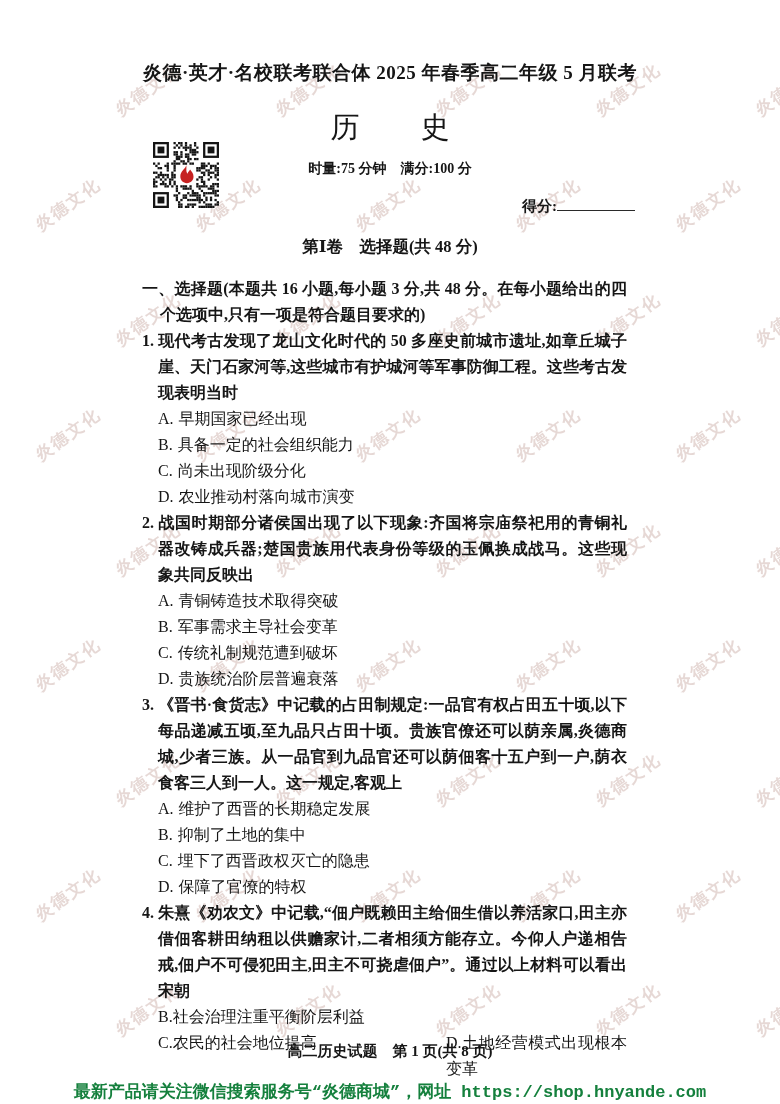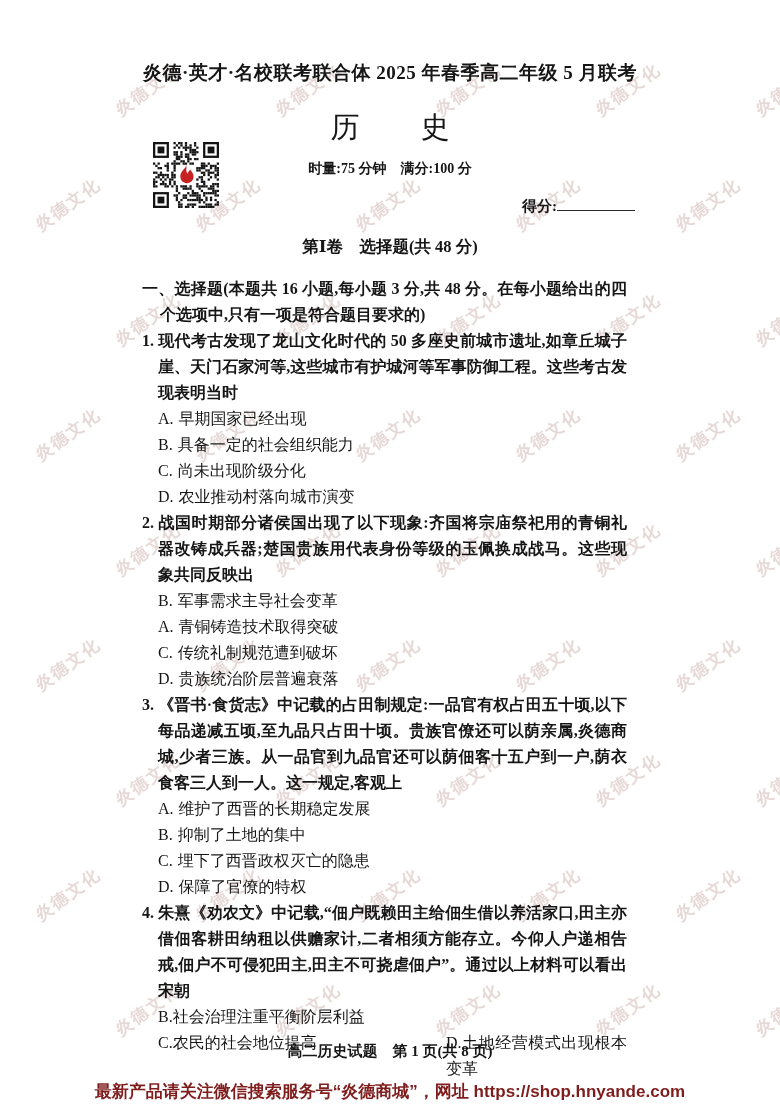--- a/index.html
+++ b/index.html
@@ -21,22 +21,22 @@
   .section-title{top:236px;font-size:16.5px;font-weight:700;}
   .body{position:absolute;left:142px;top:276px;width:485px;font-size:16px;line-height:26px;
         text-align:justify;font-weight:600;}
   .hang{padding-left:16px;text-indent:-16px;}
   .hang-intro{padding-left:18px;text-indent:-18px;}
   .qnum{margin-right:4px;}
   .opt{padding-left:16px;font-weight:500;}
   .opt .lbl{margin-right:5px;}
   .optrow{display:grid;grid-template-columns:288px auto;padding-left:16px;font-weight:500;}
   .pageno{top:1042px;font-size:15px;font-weight:600;}
-  .marketing{top:1080px;font-size:17px;font-weight:600;color:#7f1d1d;
-             font-family:Liberation Sans, sans-serif;}
+  .marketing{top:1080px;font-size:17px;font-weight:600;color:#15803d;
+             font-family:Liberation Mono, monospace;}
 </style>
 </head>
 <body>
 
 <div class="page">
 
   <div class="wm-layer">
       <span class="wm" style="left: 110px; top: 78px;">炎德文化</span>
       <span class="wm" style="left: 270px; top: 78px;">炎德文化</span>
       <span class="wm" style="left: 430px; top: 78px;">炎德文化</span>
@@ -373,22 +373,22 @@
       <div>
         <div class="hang"><span class="qnum">1.</span><span>现代考古发现了龙山文化时代的 50 多座史前城市遗址,如章丘城子崖、天门石家河等,这些城市有护城河等军事防御工程。这些考古发现表明当时</span></div>
         <div class="opt"><span class="lbl">A.</span><span>早期国家已经出现</span></div>
         <div class="opt"><span class="lbl">B.</span><span>具备一定的社会组织能力</span></div>
         <div class="opt"><span class="lbl">C.</span><span>尚未出现阶级分化</span></div>
         <div class="opt"><span class="lbl">D.</span><span>农业推动村落向城市演变</span></div>
       </div>
 
       <div>
         <div class="hang"><span class="qnum">2.</span><span>战国时期部分诸侯国出现了以下现象:齐国将宗庙祭祀用的青铜礼器改铸成兵器;楚国贵族用代表身份等级的玉佩换成战马。这些现象共同反映出</span></div>
+        <div class="opt"><span class="lbl">A.</span><span>青铜铸造技术取得突破</span></div>
         <div class="opt"><span class="lbl">B.</span><span>军事需求主导社会变革</span></div>
-        <div class="opt"><span class="lbl">A.</span><span>青铜铸造技术取得突破</span></div>
         <div class="opt"><span class="lbl">C.</span><span>传统礼制规范遭到破坏</span></div>
         <div class="opt"><span class="lbl">D.</span><span>贵族统治阶层普遍衰落</span></div>
       </div>
 
       <div>
         <div class="hang"><span class="qnum">3.</span><span>《晋书·食货志》中记载的占田制规定:一品官有权占田五十顷,以下每品递减五顷,至九品只占田十顷。贵族官僚还可以荫亲属,炎德商城,少者三族。从一品官到九品官还可以荫佃客十五户到一户,荫衣食客三人到一人。这一规定,客观上</span></div>
         <div class="opt"><span class="lbl">A.</span><span>维护了西晋的长期稳定发展</span></div>
         <div class="opt"><span class="lbl">B.</span><span>抑制了土地的集中</span></div>
         <div class="opt"><span class="lbl">C.</span><span>埋下了西晋政权灭亡的隐患</span></div>
         <div class="opt"><span class="lbl">D.</span><span>保障了官僚的特权</span></div>

